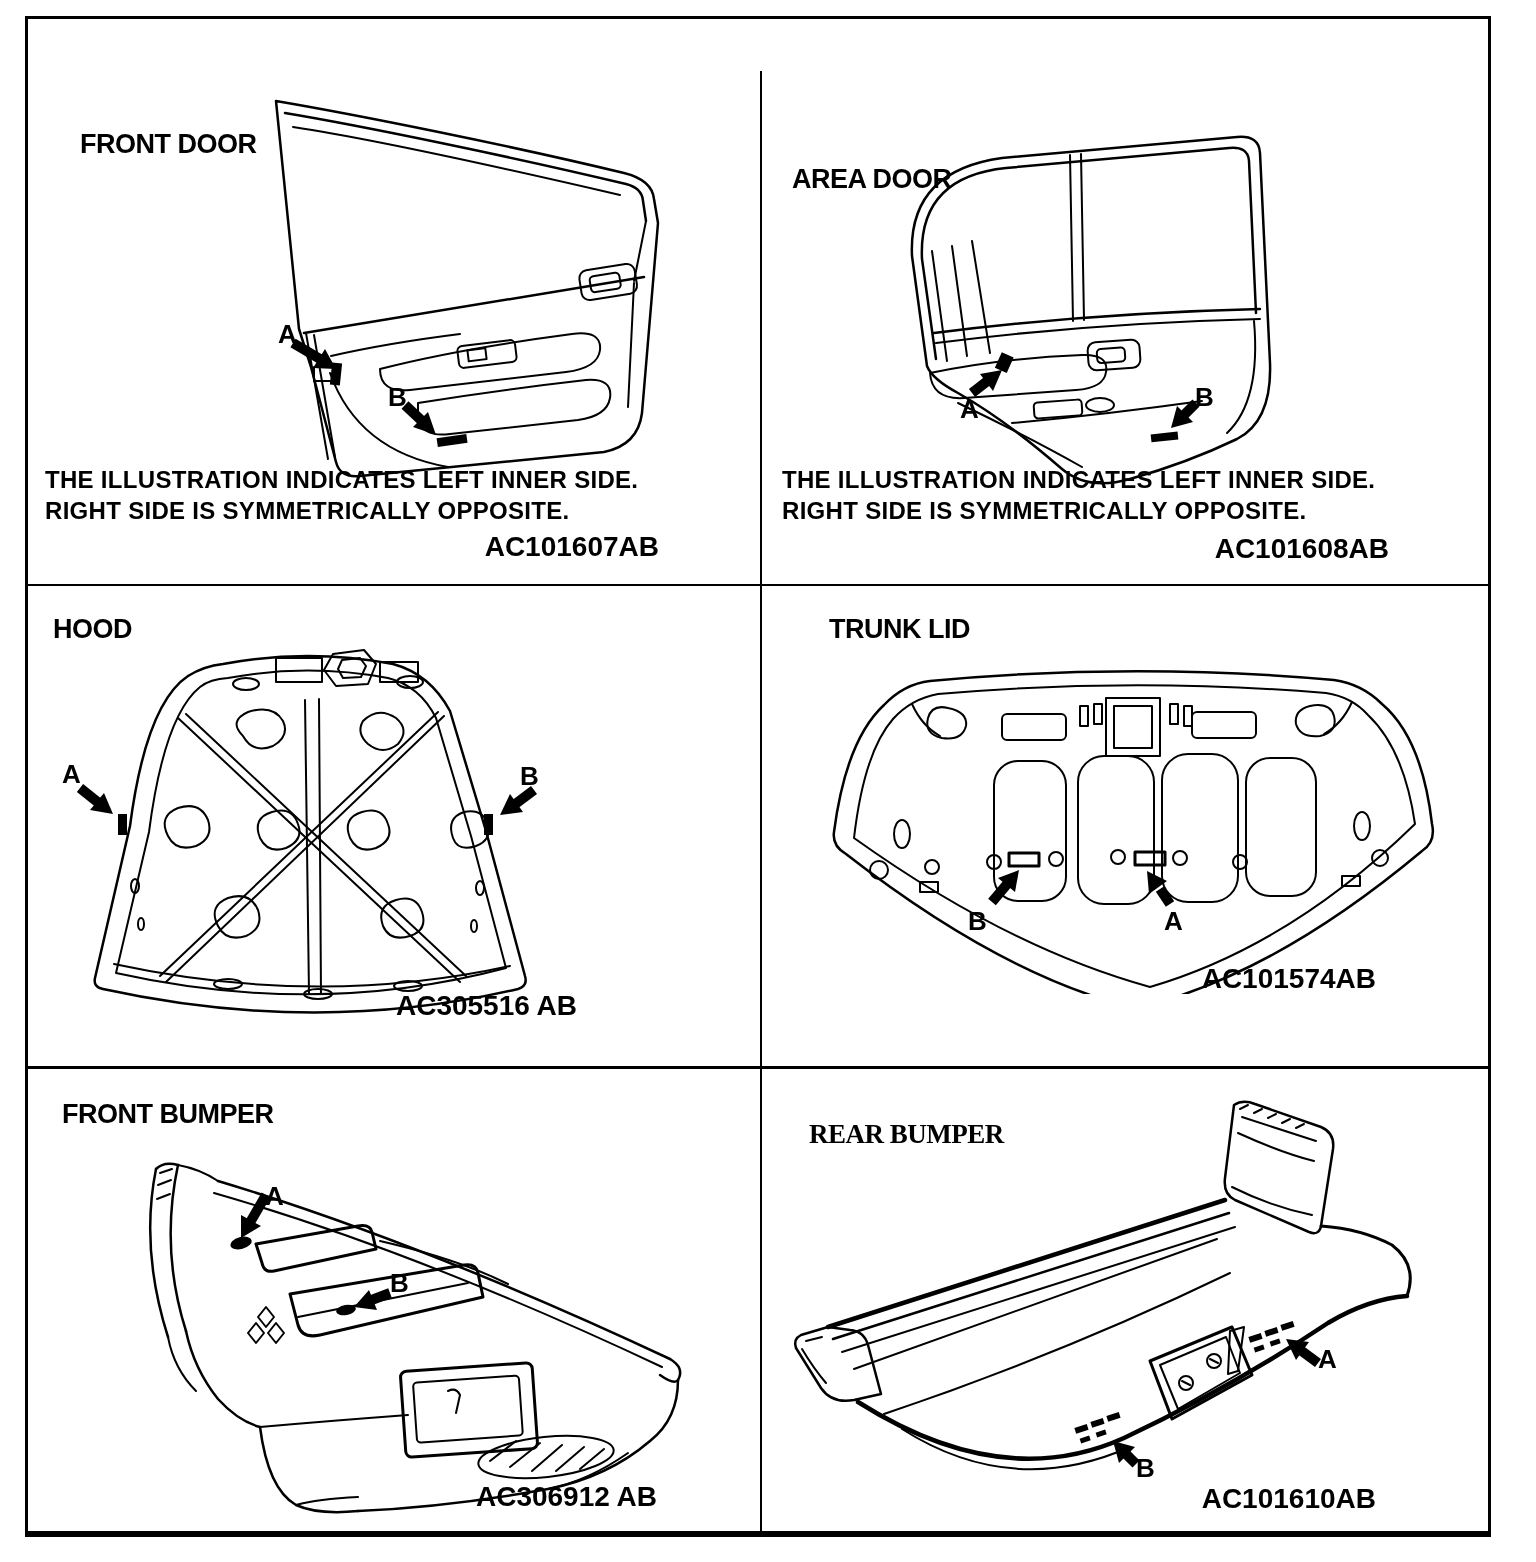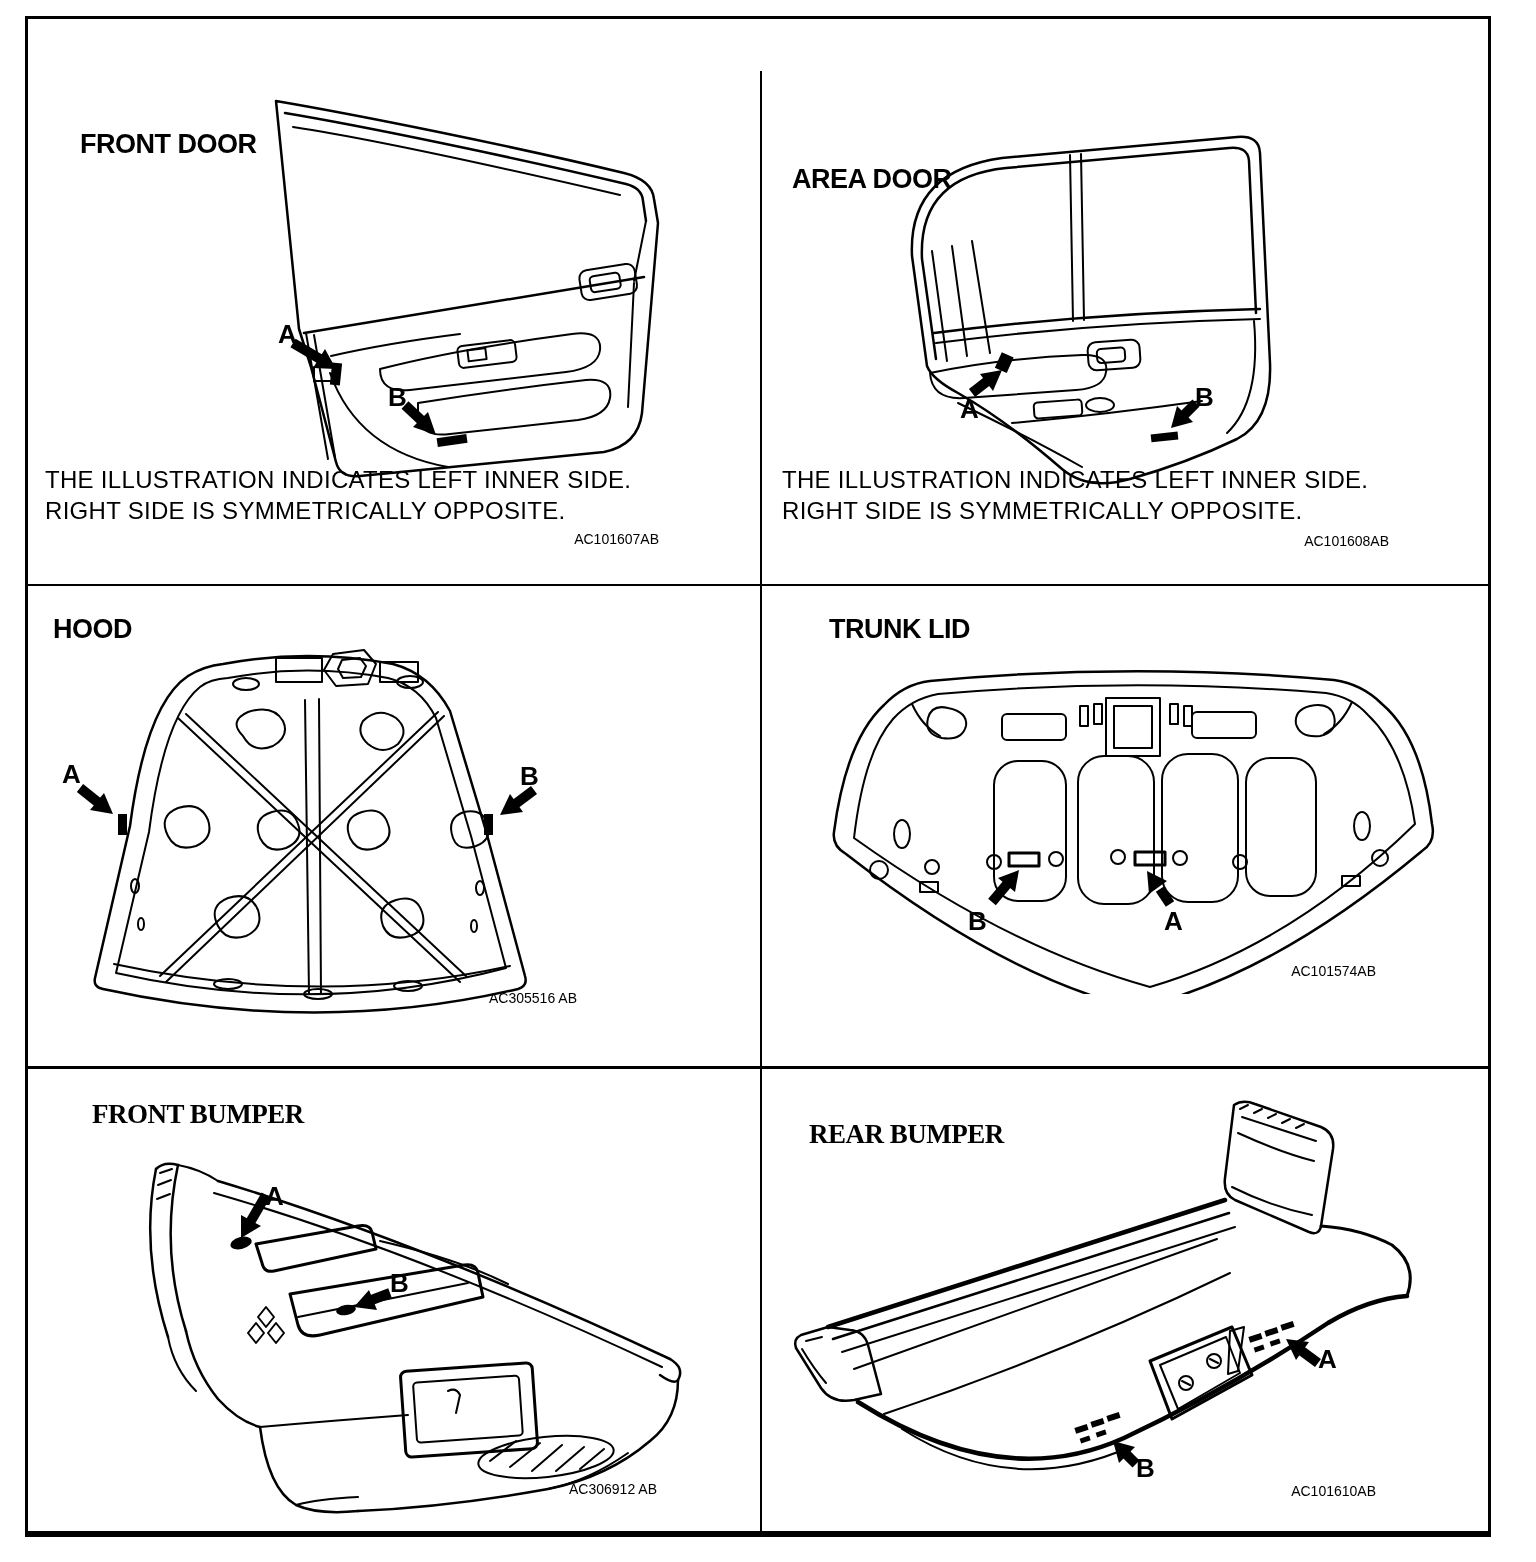--- a/index.html
+++ b/index.html
@@ -16,22 +16,22 @@
   .panel{position:absolute;overflow:hidden;}
   .p1{left:0;top:52px;width:732px;height:513px;}
   .p2{left:734px;top:52px;width:726px;height:513px;}
   .p3{left:0;top:567px;width:732px;height:480px;}
   .p4{left:734px;top:567px;width:726px;height:408px;}
   .p5{left:0;top:1050px;width:732px;height:465px;}
   .p6{left:734px;top:1050px;width:726px;height:465px;}
   .art{position:absolute;left:0;top:0;}
   .ptitle{position:absolute;font-weight:bold;font-size:27px;letter-spacing:-0.5px;white-space:nowrap;}
   .ab{position:absolute;font-weight:bold;font-size:26px;line-height:26px;}
-  .note{position:absolute;font-size:24px;letter-spacing:0.3px;line-height:31px;white-space:nowrap;}
-  .code{position:absolute;font-weight:normal;font-size:14px;letter-spacing:0;white-space:nowrap;}
+  .note{position:absolute;font-size:24px;letter-spacing:0.3px;line-height:31px;white-space:nowrap;font-weight:bold;}
+  .code{position:absolute;font-weight:bold;font-size:28px;letter-spacing:0;white-space:nowrap;}
   
   .ln{fill:none;stroke:#000;stroke-width:2.5;stroke-linecap:round;stroke-linejoin:round;}
   .ln2{fill:none;stroke:#000;stroke-width:2;stroke-linecap:round;stroke-linejoin:round;}
   .ln3{fill:none;stroke:#000;stroke-width:3;stroke-linecap:round;stroke-linejoin:round;}
   .ln4{fill:none;stroke:#000;stroke-width:4.5;stroke-linecap:round;stroke-linejoin:round;}
   .blk{fill:#000;stroke:none;}
   .shaft{stroke:#000;stroke-width:10;}
 </style>
 </head>
 <body>
@@ -287,21 +287,21 @@
           <line class="shaft" x1="238" y1="126" x2="220" y2="157"></line>
           <polygon class="blk" points="213,169 213,146 233,157"></polygon>
         </g>
         <ellipse class="blk" cx="213" cy="174" rx="11" ry="6" transform="rotate(-15 213 174)"></ellipse>
         <g>
           <line class="shaft" x1="362" y1="224" x2="341" y2="232"></line>
           <polygon class="blk" points="326,238 341,221 349,241"></polygon>
         </g>
         <ellipse class="blk" cx="318" cy="241" rx="10" ry="5" transform="rotate(-10 318 241)"></ellipse>
       </svg>
-      <div class="ptitle" style="left:64px;top:30px;font-family:Liberation Serif, serif;">FRONT BUMPER</div>
+      <div class="ptitle" style="left:34px;top:30px;">FRONT BUMPER</div>
       <div class="ab" style="left:237px;top:114px;">A</div>
       <div class="ab" style="left:362px;top:201px;">B</div>
       <div class="code" style="right:103px;top:412px;">AC306912 AB</div>
     </div>
 
     <div class="panel p6">
       <svg class="art" width="726" height="465" viewBox="0 0 726 465">
         <g class="ln">
           <path d="M472,36 Q481,30 493,35 L559,58 Q573,64 571,80 L559,157 Q557,167 547,163 L473,131 Q461,125 463,109 Z"></path>
           <path class="ln2" d="M480,48 L554,72"></path>

